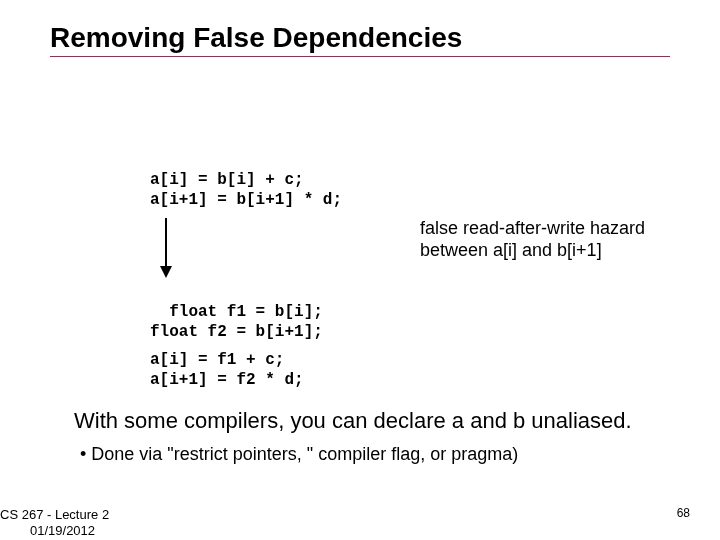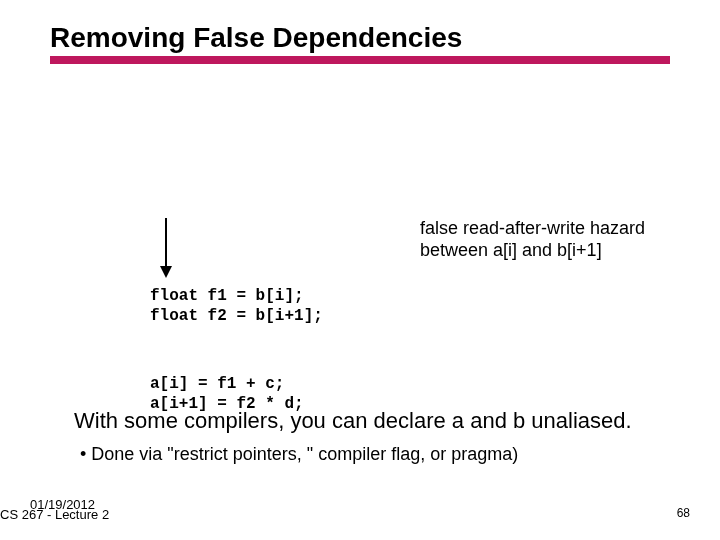--- a/index.html
+++ b/index.html
@@ -16,21 +16,21 @@
     position: relative;
     width: 720px;
     height: 540px;
     box-sizing: border-box;
   }
   .title-wrap {
     position: absolute;
     left: 50px;
     top: 22px;
     width: 620px;
-    border-bottom: 8px solid #be185d;
+    border-bottom: 1px solid #be185d;
     padding-bottom: 2px;
   }
   .title {
     font-size: 28px;
     font-weight: bold;
     letter-spacing: 0px;
   }
   .bullet1 {
     position: absolute;
     left: 50px;
@@ -42,22 +42,22 @@
   .code-block {
     position: absolute;
     left: 150px;
     font-family: "Courier New", Courier, monospace;
     font-weight: bold;
     font-size: 16px;
     line-height: 1.25;
     white-space: pre;
   }
   #code1 { top: 170px; }
-  #code2 { top: 286px; }
-  #code3 { top: 350px; margin-top: 24px; }
+  #code2 { top: 302px; text-align: right; }
+  #code3 { top: 350px; }
   .note {
     position: absolute;
     left: 420px;
     top: 170px;
     width: 260px;
     font-size: 18px;
     line-height: 1.2;
     margin-top: 48px;
   }
   .arrow {
@@ -75,21 +75,21 @@
   .sub-bullet {
     position: absolute;
     left: 80px;
     top: 444px;
     width: 600px;
     font-size: 18px;
   }
   .footer-date {
     position: absolute;
     left: 30px;
-    bottom: 28px;
+    bottom: 2px;
     font-size: 13px;
   }
   .footer-center {
     position: absolute;
     left: 0;
     right: 0;
     bottom: 18px;
     text-align: left;
     font-size: 13px;
   }
@@ -106,20 +106,22 @@
 </head>
 <body>
 
 <div class="slide">
 
   <div class="title-wrap">
     <div class="title">Removing False Dependencies</div>
   </div>
 
 
+  <div id="code1" class="code-block">a[i] = b[i] + c;
+a[i+1] = b[i+1] * d;</div>
 
   <div class="note">false read-after-write hazard between a[i] and b[i+1]</div>
 
   <svg class="arrow" width="16" height="60">
     <line x1="8" y1="0" x2="8" y2="50" stroke="#000" stroke-width="2"></line>
     <polygon points="2,48 14,48 8,60" fill="#000"></polygon>
   </svg>
 
   <div id="code2" class="code-block">float f1 = b[i];
 float f2 = b[i+1];</div>

